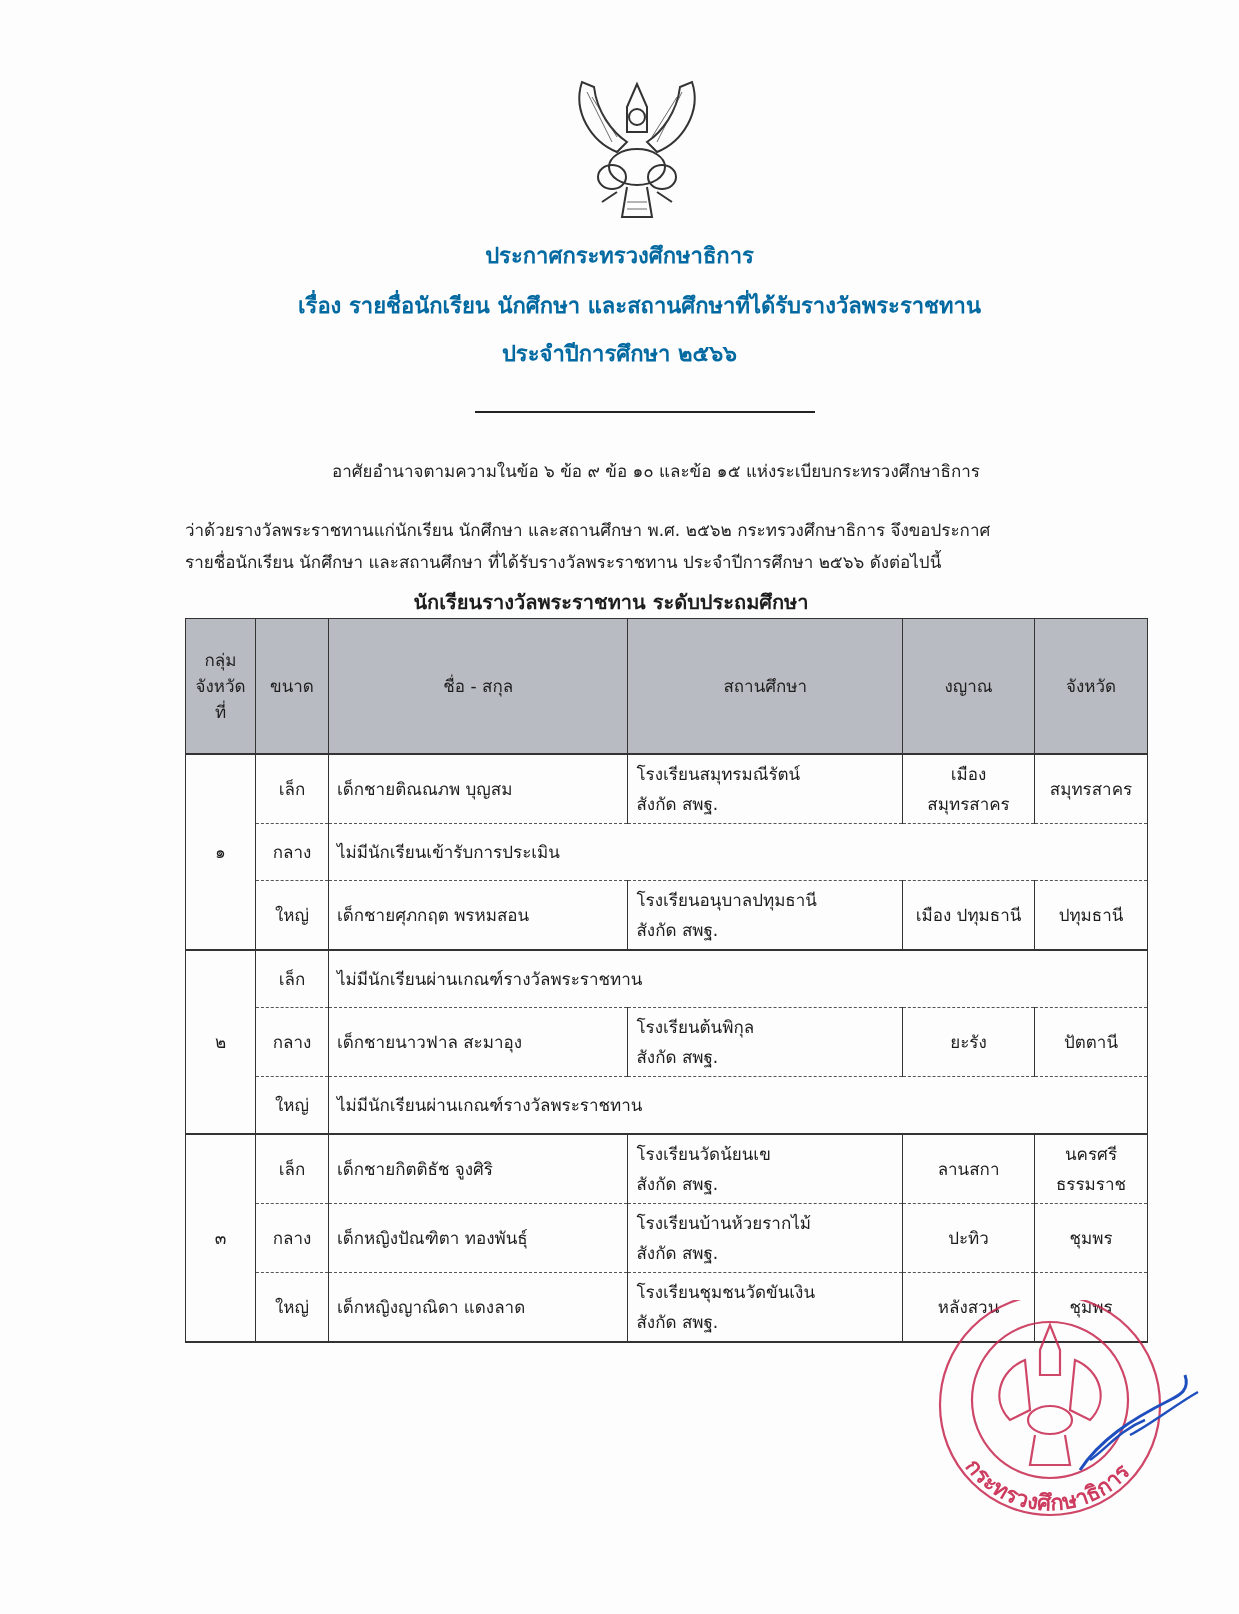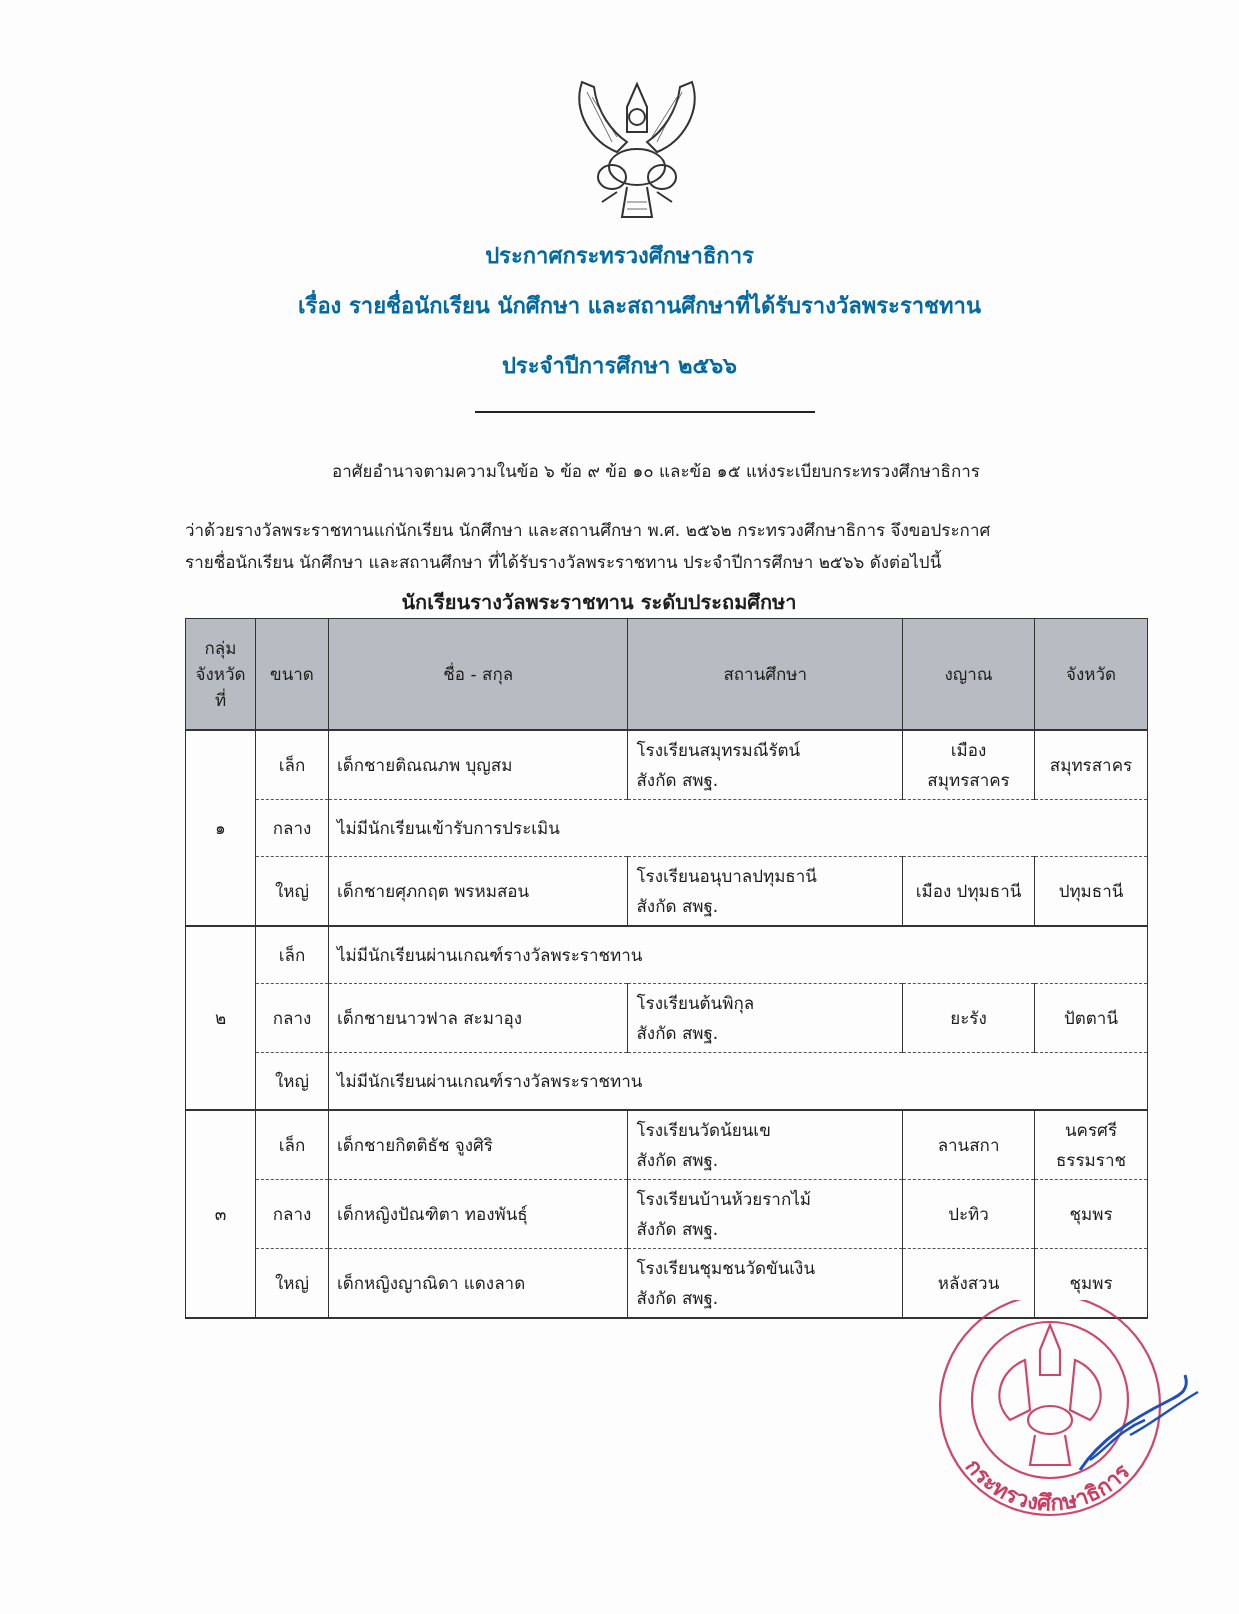--- a/index.html
+++ b/index.html
@@ -2,27 +2,27 @@
 <html><head>
 <meta charset="utf-8">
 <style>
   html, body { margin:0; padding:0; }
   body { width:1239px; height:1614px; background:#fdfdfd; position:relative; overflow:hidden;
          font-family: "DejaVu Sans", "Liberation Sans", sans-serif; color:#1d1d1d; }
   .emblem { position:absolute; left:572px; top:72px; width:130px; height:148px; }
   .title { position:absolute; left:0; width:1239px; text-align:center; font-size:22px; font-weight:bold; color:#0369a1; }
   .t1 { top:238px; }
   .t2 { top:288px; left:20px; }
-  .t3 { top:336px;margin-top:12px; }
+  .t3 { top:336px; }
   .rule { position:absolute; left:475px; top:411px; width:340px; height:2px; background:#222; }
   .para { position:absolute; font-size:17px; color:#222; white-space:nowrap;margin-top:11px; }
   .p1 { left:332px; top:446px; }
   .p2 { left:185px; top:505px; }
   .p3 { left:185px; top:537px; }
-  .section { position:absolute; left:0; width:1198px; top:586px; text-align:center; font-size:20px; font-weight:bold; }
+  .section { position:absolute; left:0; width:1198px; top:586px; text-align:center; font-size:20px; font-weight:bold;padding-left:12px; }
   table { position:absolute; left:185px; top:618px; border-collapse:collapse; width:963px; font-size:17px; }
   td, th { border-left:1.5px solid #333; border-right:1.5px solid #333; padding:0 8px; }
   th { background:#b9bbc2; font-weight:normal; text-align:center; border-top:1.5px solid #333; border-bottom:2px solid #333; height:110px; line-height:26px; }
   td { height:68px; line-height:30px; }
   td.c { text-align:center; }
   tr.dash td.sub { border-top:1.5px dashed #555; }
   tr.grp td { border-top:2px solid #333; }
   tr.last td { border-bottom:2px solid #333; }
   td.group { text-align:center; vertical-align:middle; }
   td.span { text-align:left; }
@@ -65,21 +65,21 @@
   <colgroup>
     <col style="width:70px">
       <col style="width:73px">
       <col style="width:300px">
       <col style="width:275px">
       <col style="width:132px">
       <col style="width:113px">
   </colgroup>
   <thead>
     <tr>
-      <th style="padding:0 2px">กลุ่ม จังหวัด ที่</th>
+      <th style="padding:12px 2px">กลุ่ม จังหวัด ที่</th>
       <th>ขนาด</th>
       <th>ชื่อ - สกุล</th>
       <th>สถานศึกษา</th>
       <th>งญาณ</th>
       <th>จังหวัด</th>
     </tr>
   </thead>
   <tbody>
 
     <tr class="grp">

